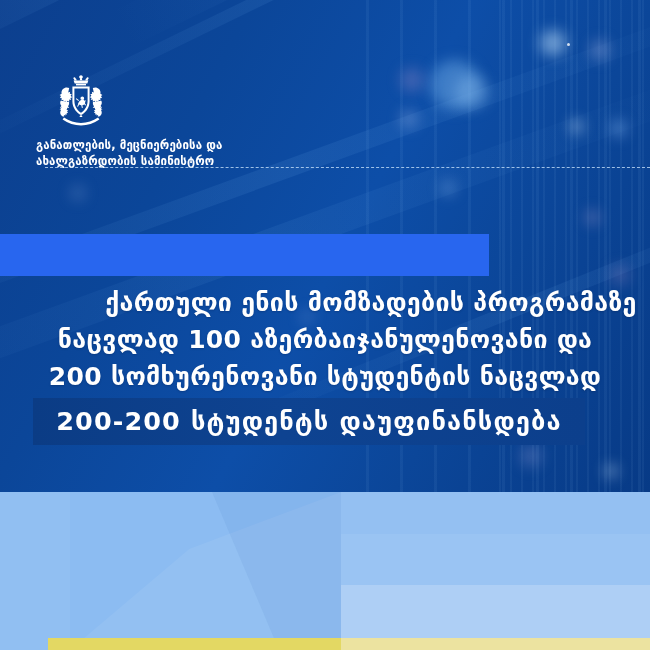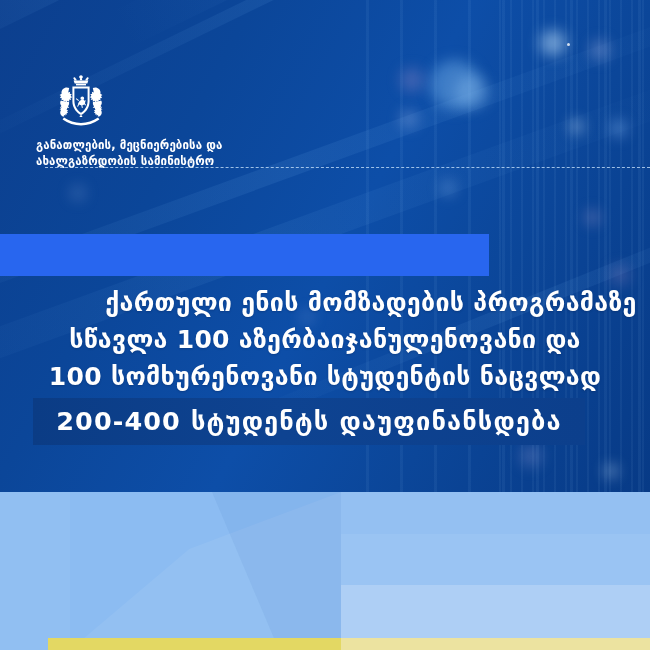--- a/index.html
+++ b/index.html
@@ -323,25 +323,25 @@
     </span>
     <div class="ministry-name">განათლების, მეცნიერებისა და
 ახალგაზრდობის სამინისტრო</div>
   </div>
 
   <div class="dashed-rule"></div>
 
   <div class="hl-band"></div>
 
   <div class="body-line l1">ქართული ენის მომზადების პროგრამაზე</div>
-  <div class="body-line l2">სწავლა 100 აზერბაიჯანულენოვანი და</div>
-  <div class="body-line l3">100 სომხურენოვანი სტუდენტის ნაცვლად</div>
+  <div class="body-line l2">ნაცვლად 100 აზერბაიჯანულენოვანი და</div>
+  <div class="body-line l3">200 სომხურენოვანი სტუდენტის ნაცვლად</div>
 
   <div class="emph-band"></div>
-  <div class="emph-text">200-400 სტუდენტს დაუფინანსდება</div>
+  <div class="emph-text">200-200 სტუდენტს დაუფინანსდება</div>
 
   <div class="bottom-area">
     <div class="bshape facet-c"></div>
     <div class="bshape facet-a"></div>
     <div class="bshape facet-b"></div>
     <div class="bshape right-block"></div>
     <div class="bshape facet-d"></div>
     <div class="bshape right-inner"></div>
     <div class="ybar-left"></div>
     <div class="ybar-right"></div>

